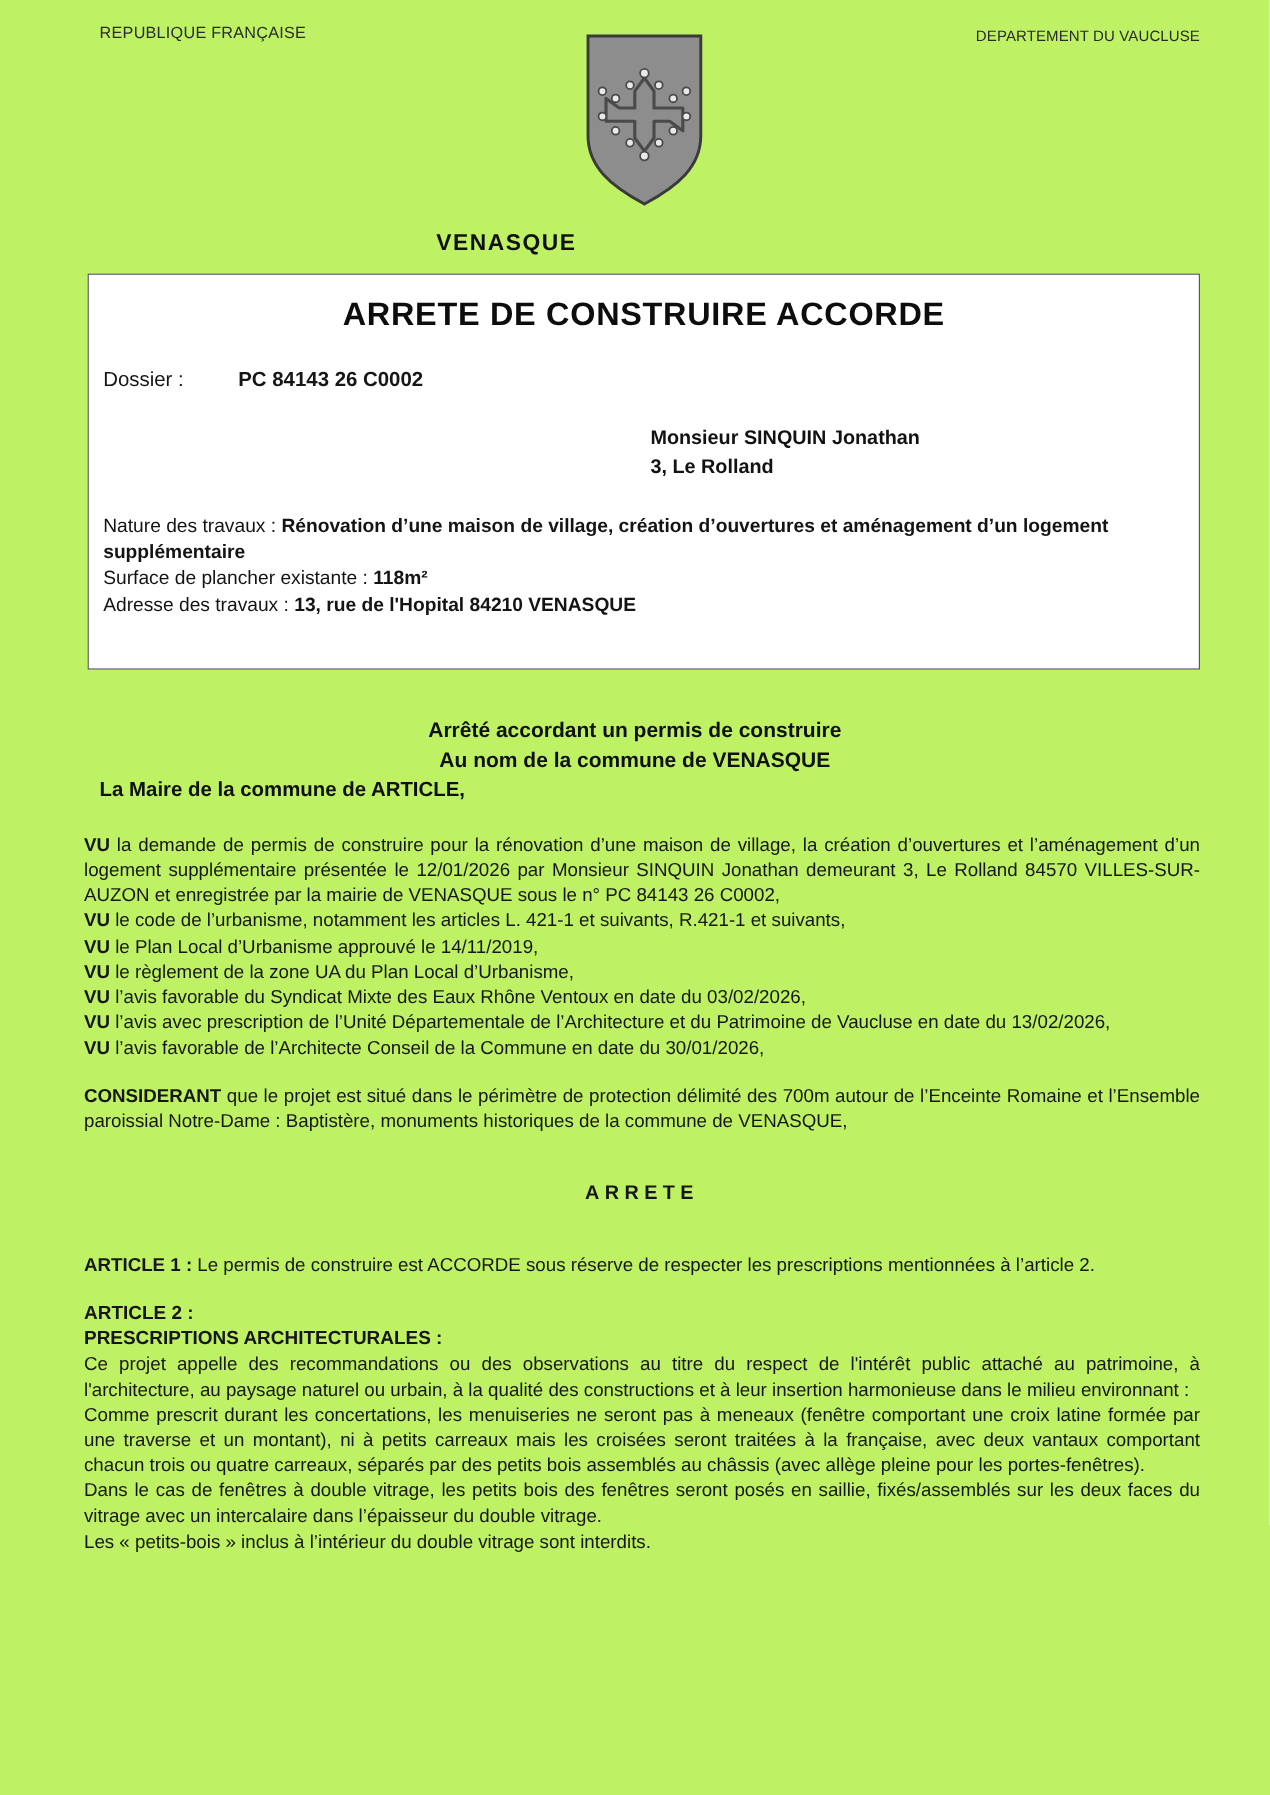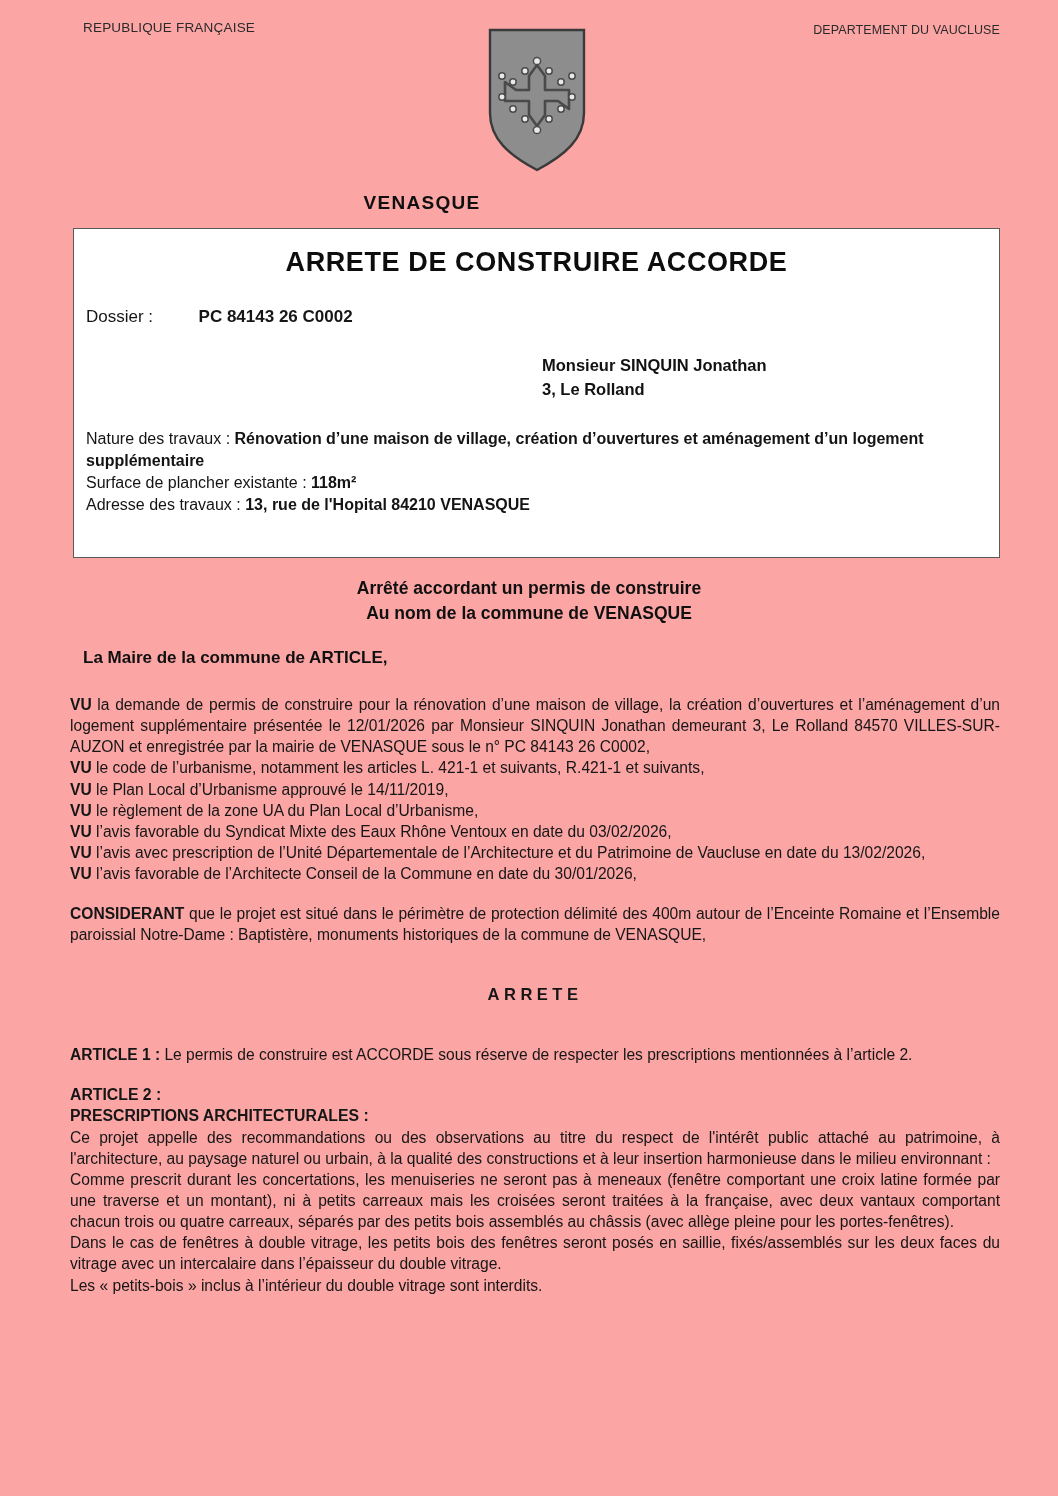--- a/index.html
+++ b/index.html
@@ -14,21 +14,21 @@
     position: relative;
     font-family: "Liberation Sans", "DejaVu Sans", sans-serif;
     color: #141414;
     overflow: hidden;
   }
   .page {
     position: absolute;
     inset: 0;
     width: 1058px;
     height: 1496px;
-    background: #fca5a5;
+    background: #bef264;
   }
 
   
   .doc-header {
     position: absolute;
     top: 20px;
     left: 0;
     width: 1058px;
     height: 34px;
   }
@@ -119,21 +119,21 @@
     padding-right: 16px;
     font-size: 16px;
     line-height: 1.38;
     color: #141414;
   }
   .works .wline { margin: 0; }
 
   
   .arr-heading {
     position: absolute;
-    top: 576px;
+    top: 596px;
     left: 0;
     width: 1058px;
     text-align: center;
     font-size: 17.5px;
     font-weight: bold;
     line-height: 1.42;
     color: #101010;
   }
 
   .maire-line {
@@ -263,21 +263,21 @@
     <p class="para para-j"><span class="kw">VU</span><span> la demande de permis de construire pour la rénovation d’une maison de village, la création d’ouvertures et l’aménagement d’un logement supplémentaire présentée le 12/01/2026 par Monsieur SINQUIN Jonathan demeurant 3, Le Rolland 84570 VILLES-SUR-AUZON et enregistrée par la mairie de VENASQUE sous le n° PC 84143 26 C0002,</span></p>
     <p class="vu-line"><span class="kw">VU</span><span> le code de l’urbanisme, notamment les articles L. 421-1 et suivants, R.421-1 et suivants,</span></p>
     <p class="vu-line"><span class="kw">VU</span><span> le Plan Local d’Urbanisme approuvé le 14/11/2019,</span></p>
     <p class="vu-line"><span class="kw">VU</span><span> le règlement de la zone UA du Plan Local d’Urbanisme,</span></p>
     <p class="vu-line"><span class="kw">VU</span><span> l’avis favorable du Syndicat Mixte des Eaux Rhône Ventoux en date du 03/02/2026,</span></p>
     <p class="vu-line"><span class="kw">VU</span><span> l’avis avec prescription de l’Unité Départementale de l’Architecture et du Patrimoine de Vaucluse en date du 13/02/2026,</span></p>
     <p class="vu-line"><span class="kw">VU</span><span> l’avis favorable de l’Architecte Conseil de la Commune en date du 30/01/2026,</span></p>
 
     <div class="spacer-md"></div>
 
-    <p class="para para-j"><span class="kw">CONSIDERANT</span><span> que le projet est situé dans le périmètre de protection délimité des 400m autour de l’Enceinte Romaine et l’Ensemble paroissial Notre-Dame : Baptistère, monuments historiques de la commune de VENASQUE,</span></p>
+    <p class="para para-j"><span class="kw">CONSIDERANT</span><span> que le projet est situé dans le périmètre de protection délimité des 700m autour de l’Enceinte Romaine et l’Ensemble paroissial Notre-Dame : Baptistère, monuments historiques de la commune de VENASQUE,</span></p>
 
     <div class="spacer-lg"></div>
 
     <p class="arrete-word">ARRETE</p>
 
     <div class="spacer-lg"></div>
 
     <p class="para para-j"><span class="kw">ARTICLE 1 :</span><span> Le permis de construire est ACCORDE sous réserve de respecter les prescriptions mentionnées à l’article 2.</span></p>
 
     <div class="spacer-md"></div>

